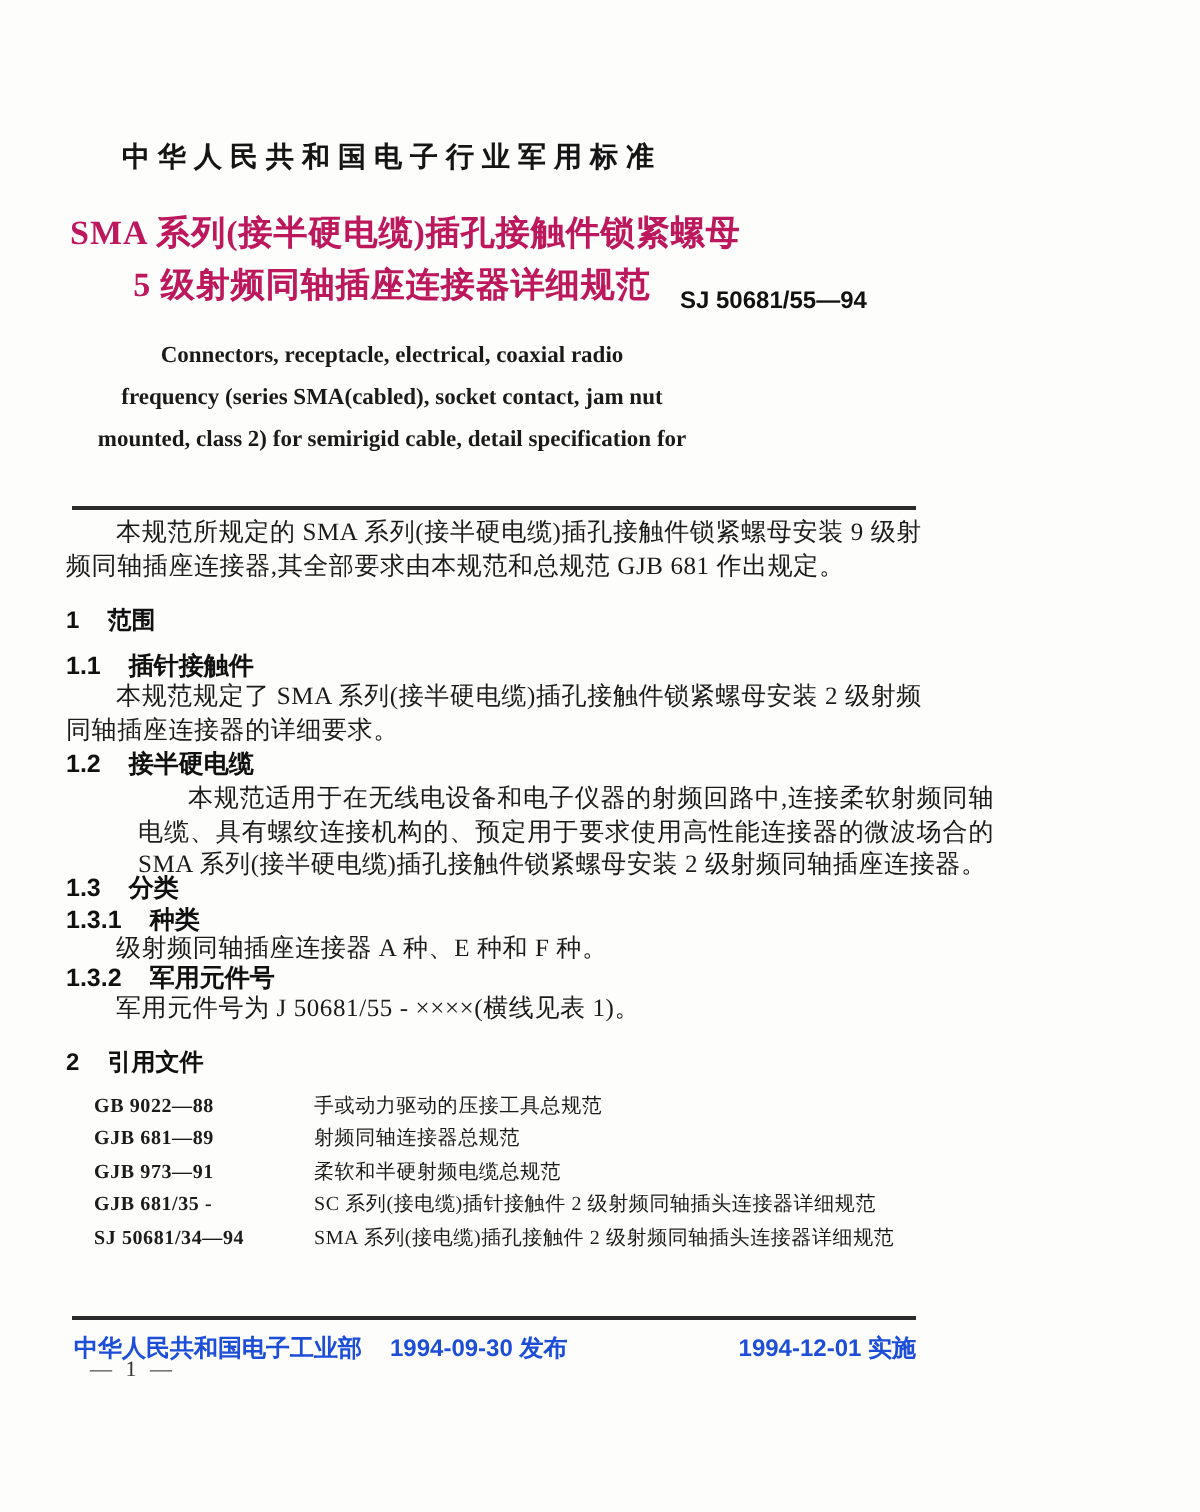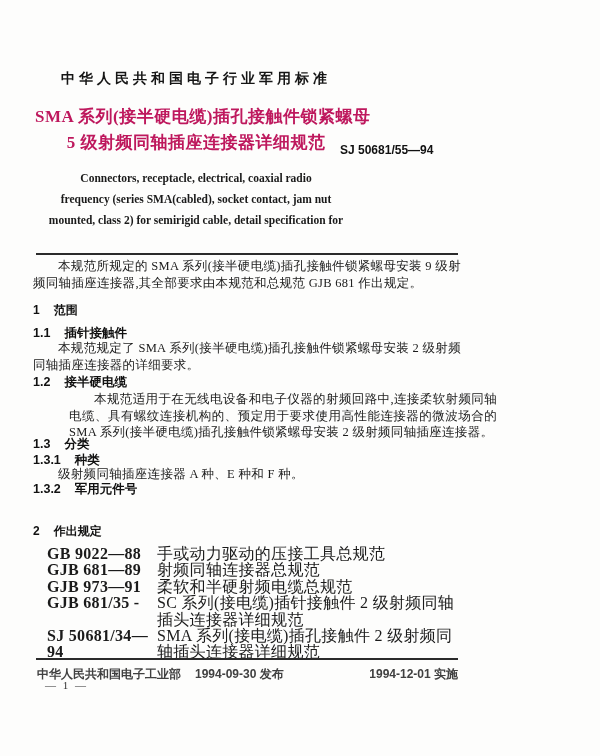--- a/index.html
+++ b/index.html
@@ -47,28 +47,28 @@
   .sec-h{
     position:absolute;left:33px;width:428px;
     font-family:"Liberation Sans", sans-serif;
     font-weight:bold;color:#111;white-space:nowrap;
   }
   .sec-h.lv1{font-size:12px;}
   .sec-h.lv2{font-size:12.5px;}
   .sec-h .num{margin-right:14px;}
 
   .ref-list{position:absolute;left:47px;top:546px;width:414px;}
-  .ref-row{display:flex;line-height:16.4px;font-size:16px;}
+  .ref-row{display:flex;line-height:16.4px;font-size:10px;}
   .ref-code{flex:0 0 110px;font-weight:bold;letter-spacing:0.3px;}
   .ref-title{flex:1;letter-spacing:0.3px;}
 
   .footer-row{
     position:absolute;left:37px;top:666px;width:421px;
     font-family:"Liberation Sans", sans-serif;font-weight:bold;
-    font-size:12px;color:#404040;display:flex;justify-content:space-between;
+    font-size:12px;color:#1d4ed8;display:flex;justify-content:space-between;
     white-space:nowrap;
   }
   .footer-left span{margin-right:14px;}
   .page-num{
     position:absolute;left:45px;top:679px;
     font-size:11px;letter-spacing:2px;color:#333;
   }
 </style>
 </head>
 <body>
@@ -118,23 +118,26 @@
   <div class="sec-h lv2" style="top:452px;">
     <span class="num">1.3.1</span><span>种类</span>
   </div>
   <div class="blk" style="top:466px;">
     <div class="para">级射频同轴插座连接器 A 种、E 种和 F 种。</div>
   </div>
 
   <div class="sec-h lv2" style="top:481px;">
     <span class="num">1.3.2</span><span>军用元件号</span>
   </div>
+  <div class="blk" style="top:496px;">
+    <div class="para">军用元件号为 J 50681/55 - ××××(横线见表 1)。</div>
+  </div>
 
   <div class="sec-h lv1" style="top:523px;">
-    <span class="num">2</span><span>作出规定</span>
+    <span class="num">2</span><span>引用文件</span>
   </div>
 
   <div class="ref-list">
     <div class="ref-row">
       <span class="ref-code">GB 9022—88</span>
       <span class="ref-title">手或动力驱动的压接工具总规范</span>
     </div>
     <div class="ref-row">
       <span class="ref-code">GJB 681—89</span>
       <span class="ref-title">射频同轴连接器总规范</span>

